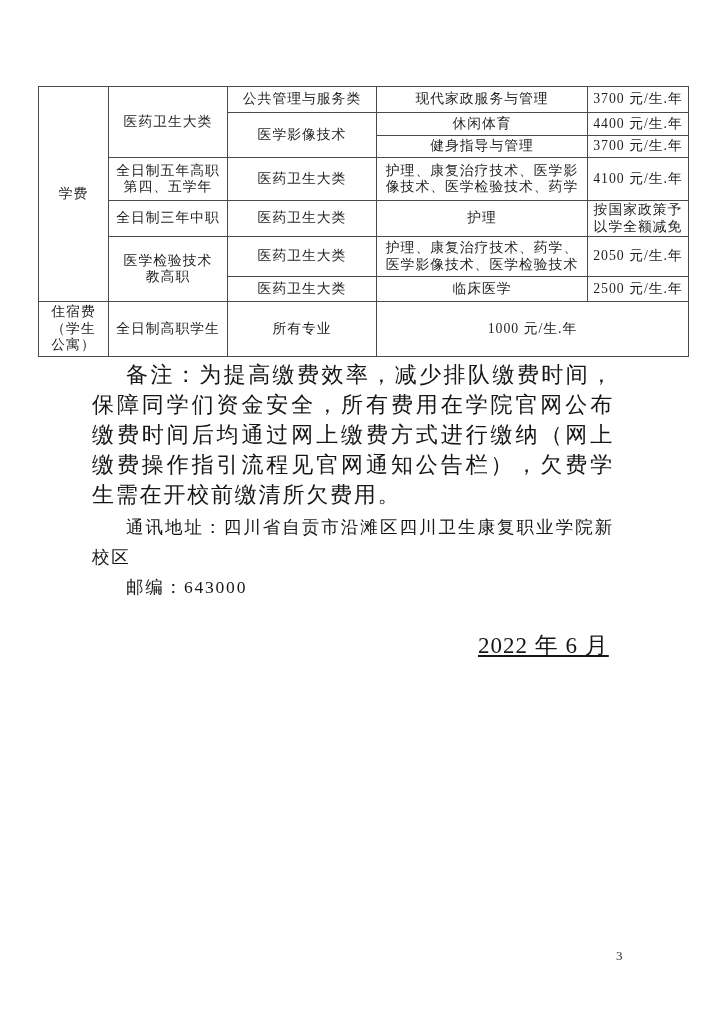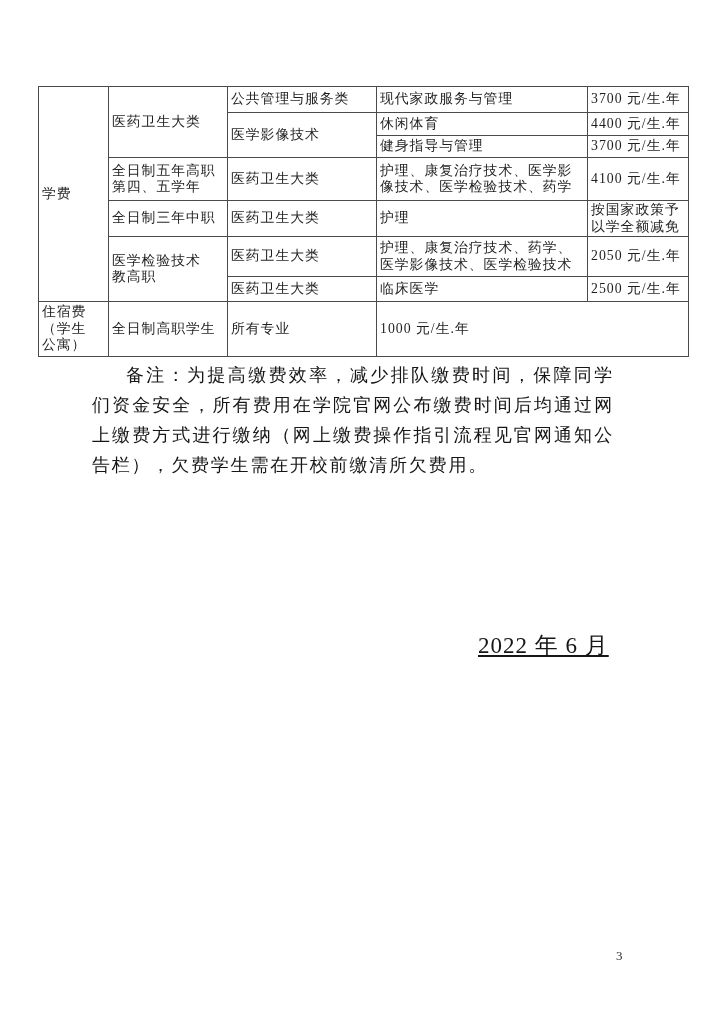--- a/index.html
+++ b/index.html
@@ -9,36 +9,36 @@
     overflow:hidden;
   }
   .page{position:absolute;left:0;top:0;width:720px;height:1018px;background:#ffffff;}
 
   table.fees{
     position:absolute;left:38px;top:86px;width:650px;
     border-collapse:collapse;table-layout:fixed;
   }
   table.fees td{
     border:1px solid #4a4a4a;
-    vertical-align:middle;
+    text-align:center;vertical-align:middle;
     font-size:13.8px;line-height:16.5px;letter-spacing:1px;
     padding:1px 3px;white-space:pre-line;
   }
   tr.r0{height:26px}
   tr.r1{height:23px}
   tr.r2{height:22px}
   tr.r3{height:43px}
   tr.r4{height:33px}
   tr.r5{height:40px}
   tr.r6{height:25px}
   tr.r7{height:55px}
 
   .notes{
     position:absolute;left:92px;top:360px;width:522px;margin:0;
-    font-size:18px;line-height:30px;letter-spacing:1.8px;
+    font-size:22px;line-height:30px;letter-spacing:1.8px;
     text-align:justify;text-indent:34px;color:#161616;
   }
   .contact{
     position:absolute;left:92px;top:512px;width:522px;margin:0;
   }
   .contact p{
     margin:0;font-size:17.5px;line-height:30px;letter-spacing:1.8px;
     text-align:justify;text-indent:34px;color:#161616;
   }
   .doc-date{
@@ -112,18 +112,22 @@
 公寓）</td>
         <td>全日制高职学生</td>
         <td>所有专业</td>
         <td colspan="2">1000 元/生.年</td>
       </tr>
     </tbody>
   </table>
 
   <p class="notes">备注：为提高缴费效率，减少排队缴费时间，保障同学们资金安全，所有费用在学院官网公布缴费时间后均通过网上缴费方式进行缴纳（网上缴费操作指引流程见官网通知公告栏），欠费学生需在开校前缴清所欠费用。</p>
 
+  <div class="contact">
+    <p>通讯地址：四川省自贡市沿滩区四川卫生康复职业学院新校区</p>
+    <p>邮编：643000</p>
+  </div>
 
   <p class="doc-date">2022 年 6 月</p>
 
   <p class="page-number">3</p>
 
 </div>
 
 </body></html>

